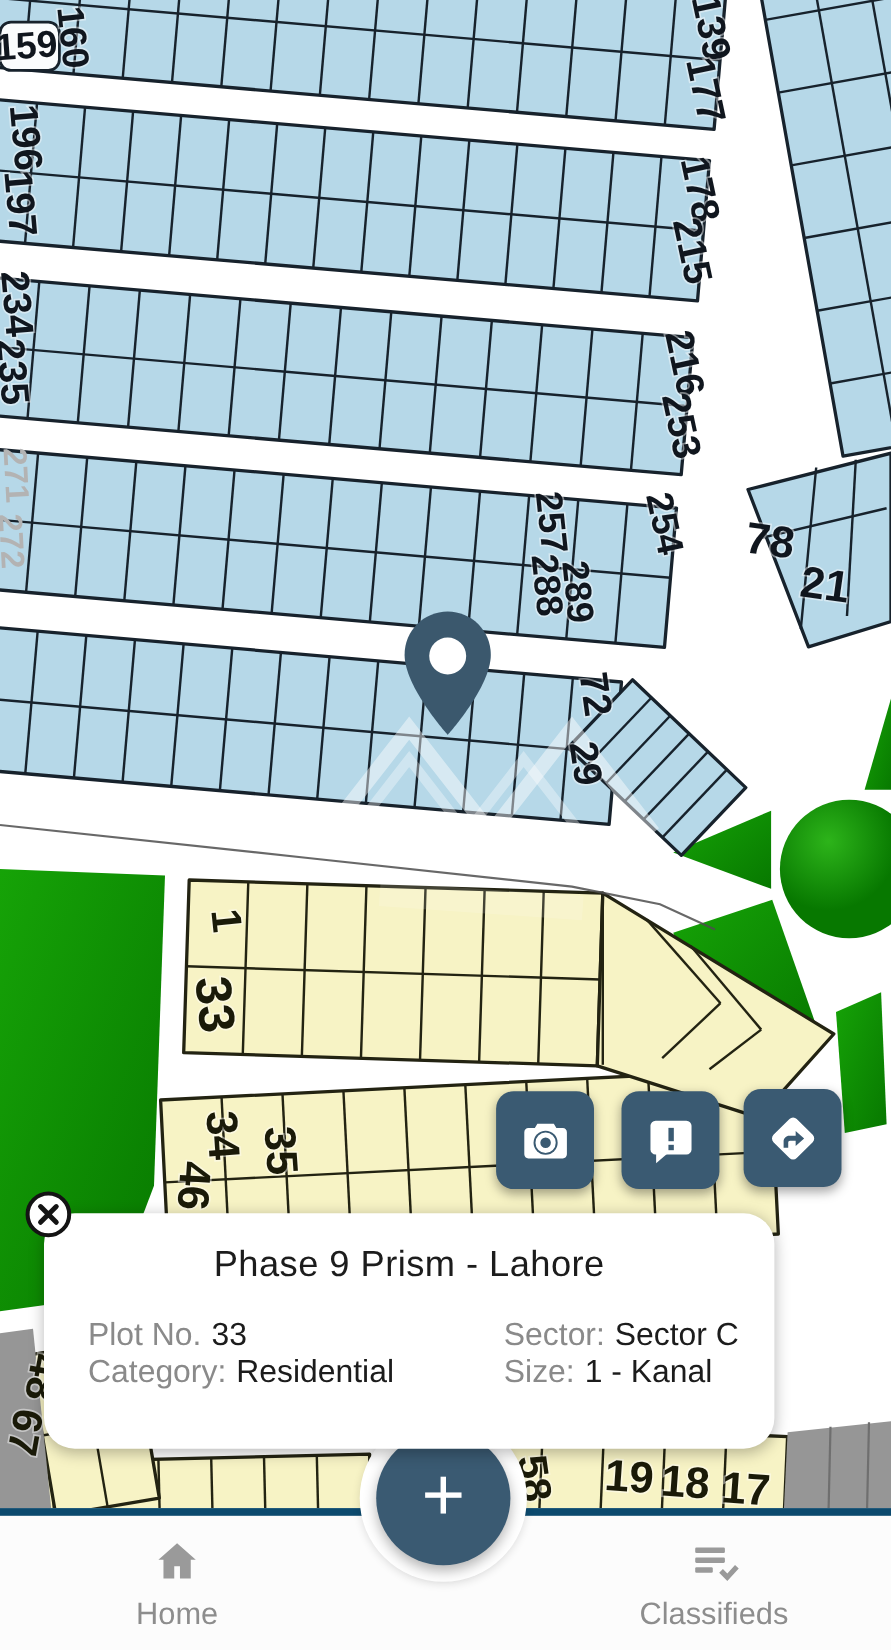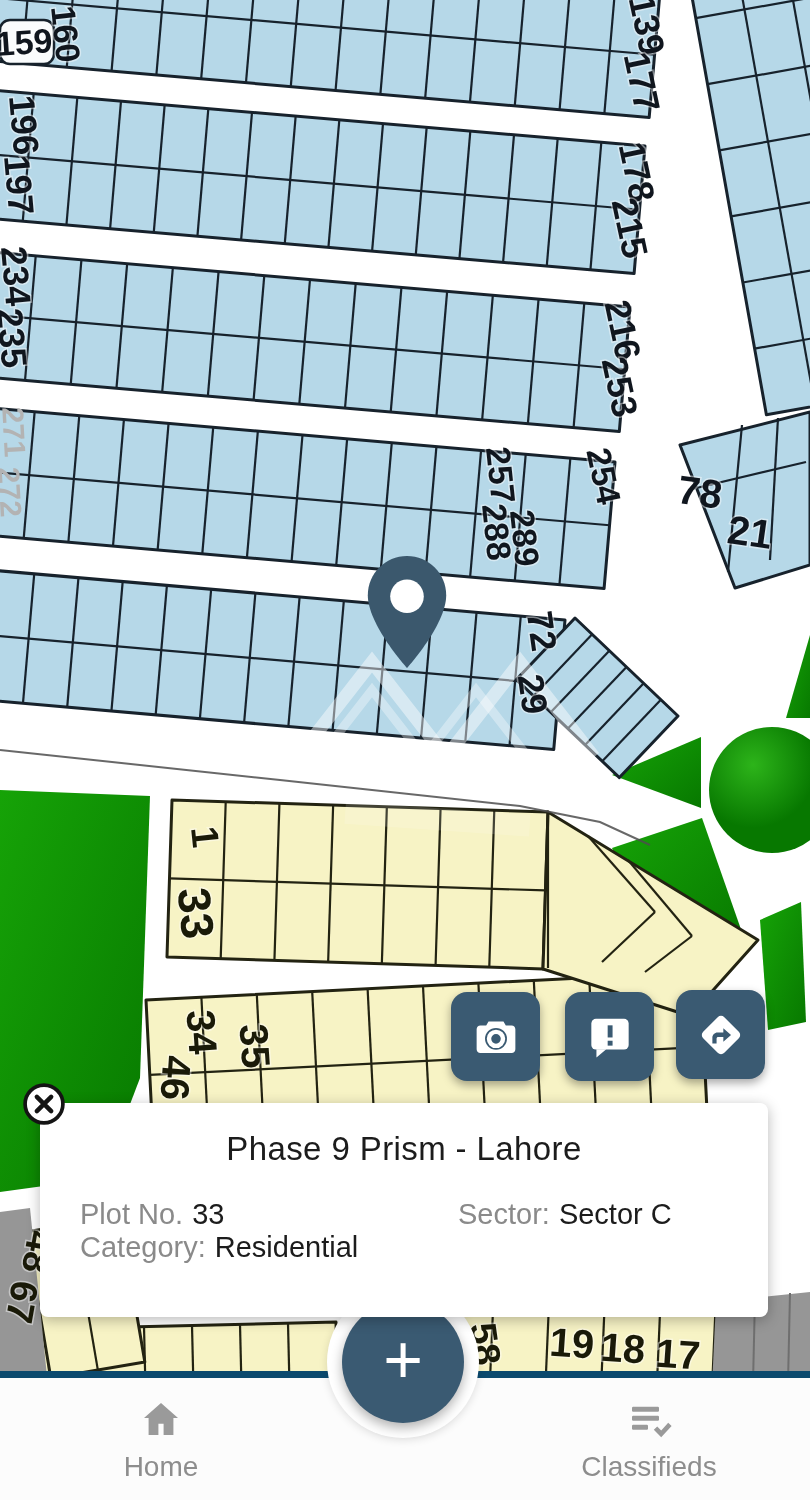--- a/index.html
+++ b/index.html
@@ -15,22 +15,22 @@
       background:var(--accent,#3A5A72);display:flex;align-items:center;justify-content:center;
       border:none;box-shadow:0 4px 10px rgba(0,0,0,.35);cursor:pointer;z-index:3;padding:0;}
   .btn-camera{left:451px;top:992px}
   .btn-feedback{left:565px;top:992px}
   .btn-directions{left:676px;top:990px}
   .action-btn svg{width:56px;height:56px;}
 
   .close-btn{position:absolute;left:21px;top:1081px;width:46px;height:46px;border:none;
       background:transparent;padding:0;cursor:pointer;z-index:7;}
 
-  .info-card{position:absolute;left:40px;top:1103px;width:728px;height:214px;background:#fff;
-      border-radius:8px;box-shadow:0 3px 14px rgba(0,0,0,.28);z-index:6;}
+  .info-card{position:absolute;left:40px;top:1103px;width:664px;height:214px;background:#fff;
+      border-radius:28px;box-shadow:0 3px 14px rgba(0,0,0,.28);z-index:6;}
   .card-title{margin-top:27px;text-align:center;font-size:33px;font-weight:500;
       color:var(--text-dark,#1C1C1C);letter-spacing:.4px;}
   .fields{display:grid;grid-template-columns:378px 1fr;margin-top:30px;padding-left:40px;}
   .field{font-size:29px;white-space:nowrap;}
   .field .lbl{color:var(--text-gray,#8A8A8A);}
   .field .val{color:var(--text-dark,#1C1C1C);margin-left:9px;}
 
   .fab-cradle{position:absolute;left:327px;top:1286px;width:152px;height:152px;border-radius:50%;
       background:#fff;z-index:4;box-shadow:0 2px 8px rgba(0,0,0,.12);}
   .fab{position:absolute;left:342px;top:1301px;width:122px;height:122px;border-radius:50%;
@@ -302,20 +302,23 @@
     <div class="fields">
       <div class="field">
         <span class="lbl">Plot No.</span><span class="val">33</span>
       </div>
       <div class="field">
         <span class="lbl">Sector:</span><span class="val">Sector C</span>
       </div>
       <div class="field">
         <span class="lbl">Category:</span><span class="val">Residential</span>
       </div>
+      <div class="field">
+        <span class="lbl">Size:</span><span class="val">1 - Kanal</span>
+      </div>
     </div>
   </div>
 
   <div class="fab-cradle"></div>
   <button class="fab">
     <span>+</span>
   </button>
 
   <nav class="navbar">
     <button class="nav-item">

